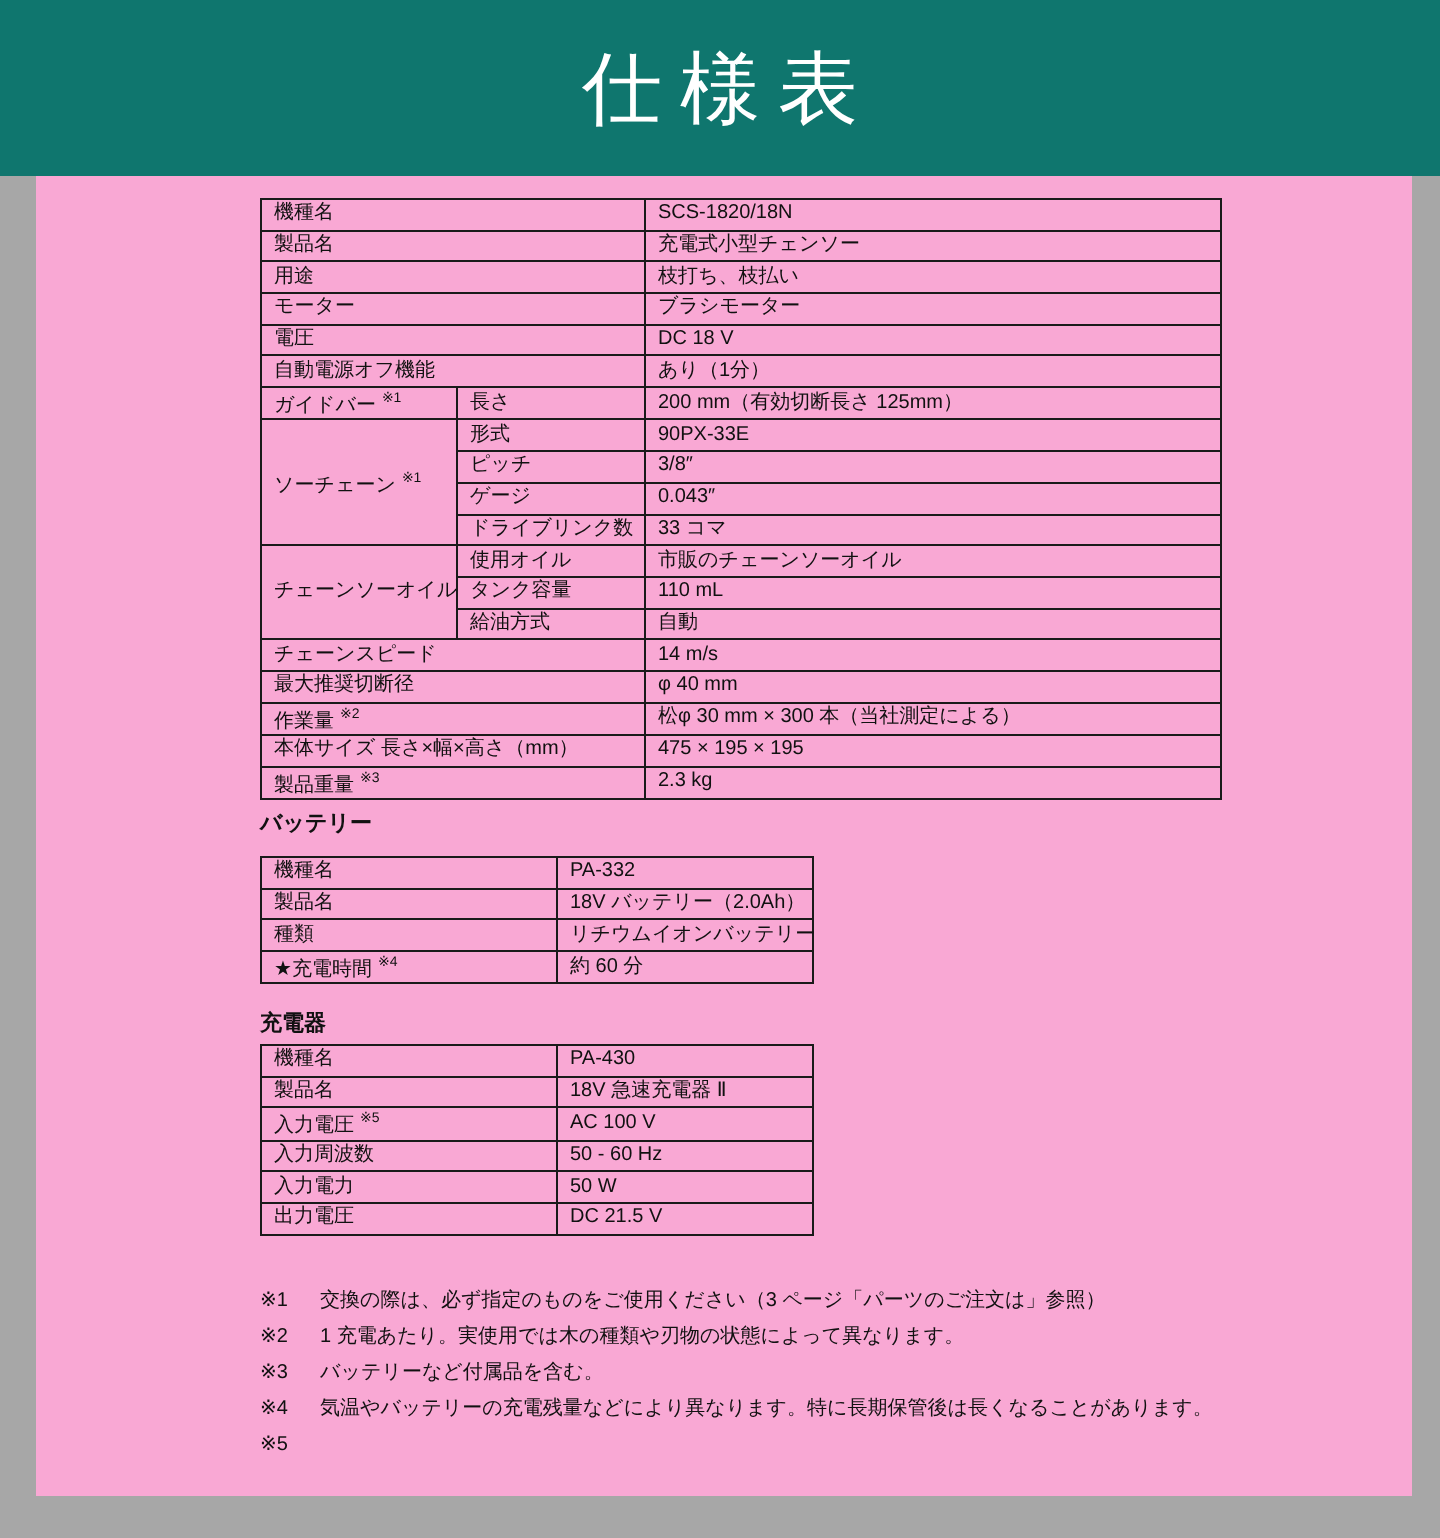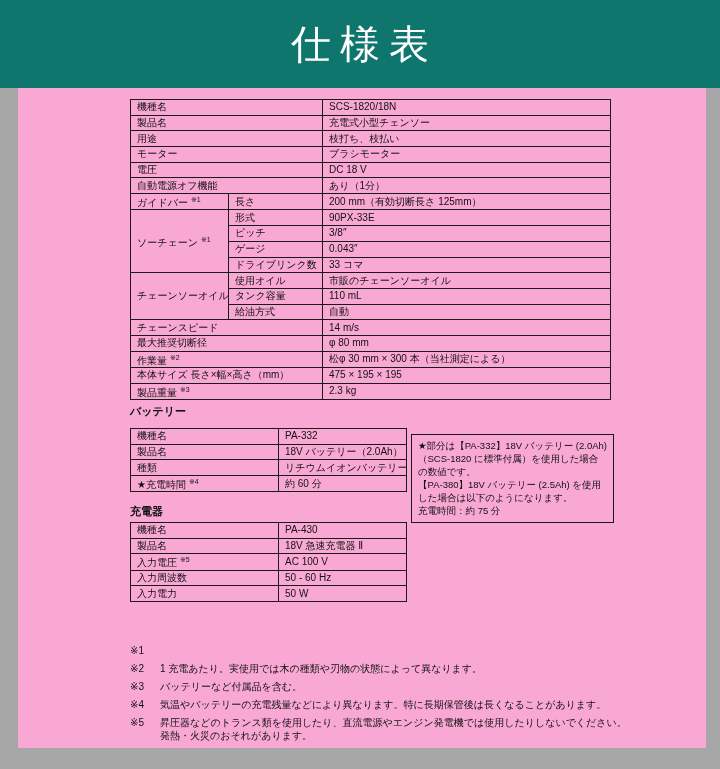--- a/index.html
+++ b/index.html
@@ -147,21 +147,21 @@
           <td class="lbl">給油方式</td>
           <td class="val">自動</td>
         </tr>
 
         <tr>
           <td class="lbl" colspan="2">チェーンスピード</td>
           <td class="val">14 m/s</td>
         </tr>
         <tr>
           <td class="lbl" colspan="2">最大推奨切断径</td>
-          <td class="val">φ 80 mm</td>
+          <td class="val">φ 40 mm</td>
         </tr>
         <tr>
           <td class="lbl" colspan="2"><span>作業量</span><sup>※2</sup></td>
           <td class="val">松φ 30 mm × 300 本（当社測定による）</td>
         </tr>
         <tr>
           <td class="lbl" colspan="2">本体サイズ 長さ×幅×高さ（mm）</td>
           <td class="val">475 × 195 × 195</td>
         </tr>
         <tr>
@@ -190,25 +190,20 @@
           <td class="lbl">種類</td>
           <td class="val">リチウムイオンバッテリー</td>
         </tr>
         <tr>
           <td class="lbl"><span>★充電時間</span><sup>※4</sup></td>
           <td class="val">約 60 分</td>
         </tr>
       </tbody>
     </table>
 
-    <div class="note-box">
-      <div>★部分は【PA-332】18V バッテリー (2.0Ah)（SCS-1820 に標準付属）を使用した場合の数値です。</div>
-      <div>【PA-380】18V バッテリー (2.5Ah) を使用した場合は以下のようになります。</div>
-      <div>充電時間：約 75 分</div>
-    </div>
 
     <div class="section-heading" style="top:416px;">充電器</div>
     <table class="spec-table sub-table" style="top:434px;">
       <colgroup>
           <col style="width:148px">
           <col style="width:128px">
         </colgroup>
       <tbody>
         <tr>
           <td class="lbl">機種名</td>
@@ -223,39 +218,43 @@
           <td class="val">AC 100 V</td>
         </tr>
         <tr>
           <td class="lbl">入力周波数</td>
           <td class="val">50 - 60 Hz</td>
         </tr>
         <tr>
           <td class="lbl">入力電力</td>
           <td class="val">50 W</td>
         </tr>
+        <tr>
+          <td class="lbl">出力電圧</td>
+          <td class="val">DC 21.5 V</td>
+        </tr>
       </tbody>
     </table>
 
     <div class="footnotes">
       <div class="fn">
         <span class="fn-m">※1</span>
+        <span class="fn-t">交換の際は、必ず指定のものをご使用ください（3 ページ「パーツのご注文は」参照）</span>
       </div>
       <div class="fn">
         <span class="fn-m">※2</span>
         <span class="fn-t">1 充電あたり。実使用では木の種類や刃物の状態によって異なります。</span>
       </div>
       <div class="fn">
         <span class="fn-m">※3</span>
         <span class="fn-t">バッテリーなど付属品を含む。</span>
       </div>
       <div class="fn">
         <span class="fn-m">※4</span>
         <span class="fn-t">気温やバッテリーの充電残量などにより異なります。特に長期保管後は長くなることがあります。</span>
       </div>
       <div class="fn">
         <span class="fn-m">※5</span>
-        <span class="fn-t"><span>昇圧器などのトランス類を使用したり、直流電源やエンジン発電機では使用したりしないでください。</span><br><span>発熱・火災のおそれがあります。</span></span>
       </div>
     </div>
 
   </div>
 </div>
 
 </body></html>

